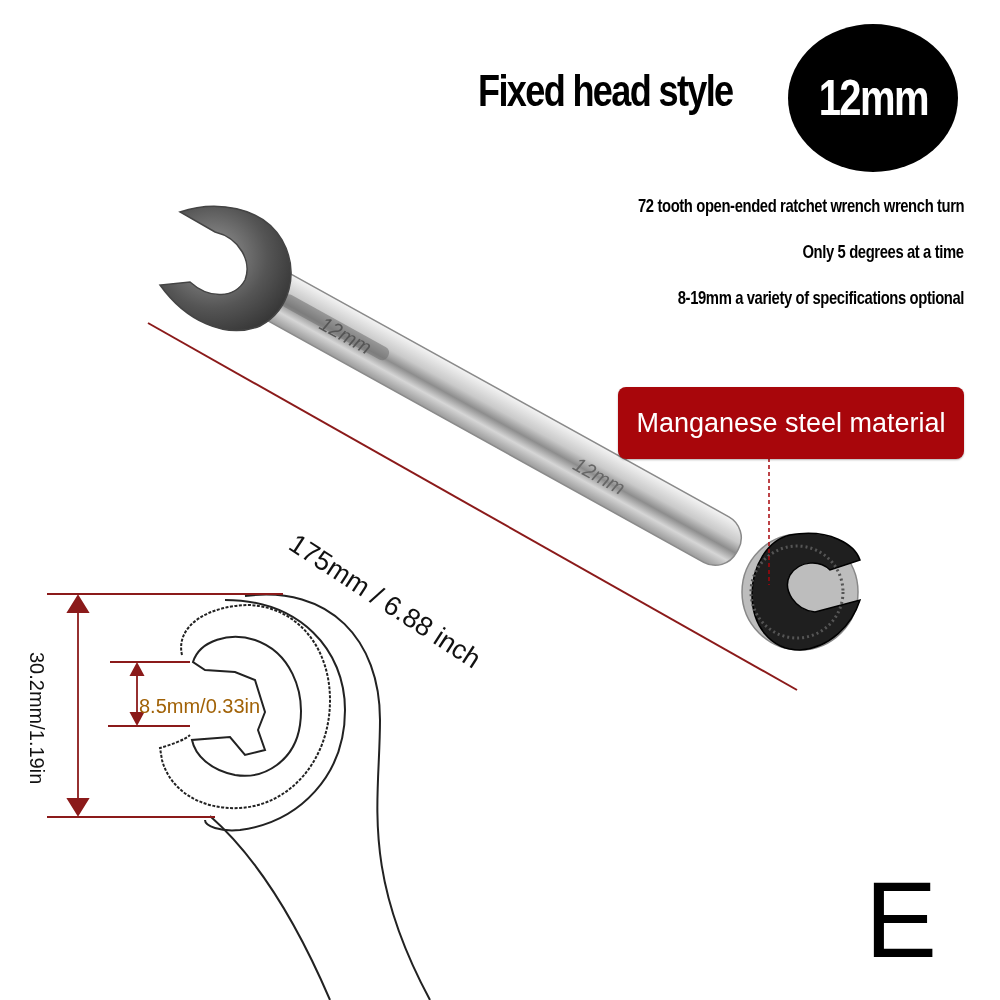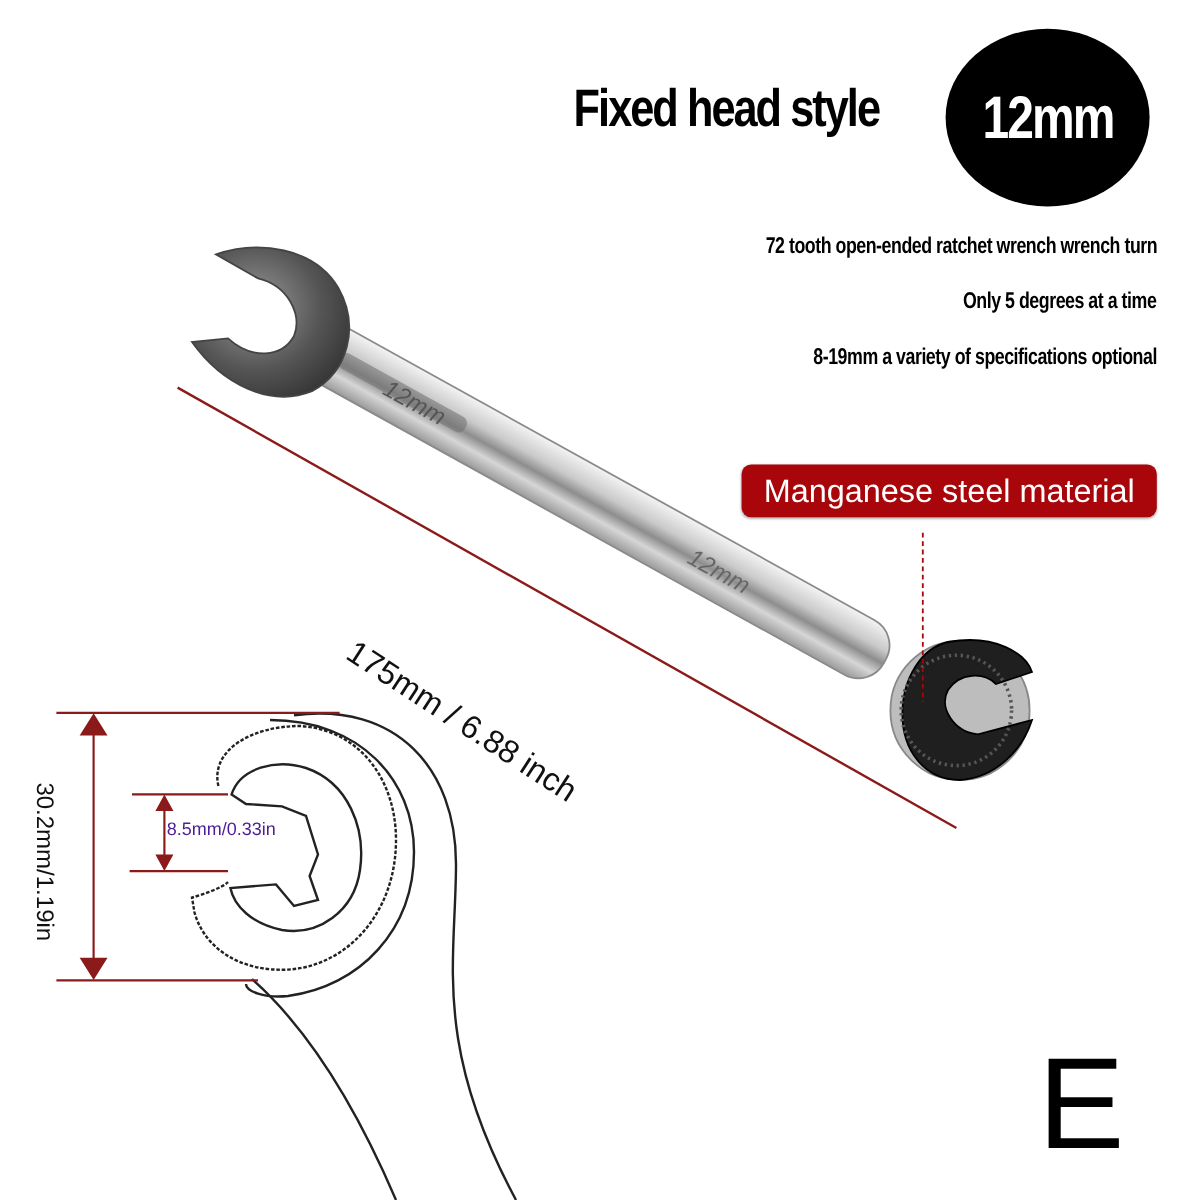--- a/index.html
+++ b/index.html
@@ -16,31 +16,31 @@
     }
     .badge span {
       color: #fff; font-weight: 700; font-size: 50px; letter-spacing: -2px;
       transform: scaleX(0.8); display: inline-block;
     }
     .feat {
       right: 36px; font-weight: 700; font-size: 19px; color: #000; white-space: nowrap;
       transform: scaleX(0.78); transform-origin: right center; letter-spacing: -0.5px;
     }
     .tag {
-      left: 618px; top: 387px; width: 346px; height: 44px; border-radius: 8px;
+      left: 618px; top: 387px; width: 346px; height: 72px; border-radius: 8px;
       background: #a8060b; display: flex; align-items: center; justify-content: center;
       box-shadow: 0 1px 2px rgba(0,0,0,0.3);
     }
     .tag span { color: #fff; font-size: 27px; }
     .length-label {
       left: 300px; top: 528px; font-size: 27px; color: #111; white-space: nowrap;
       transform: rotate(33deg); transform-origin: left top;
     }
     .dim-h {
-      font-size: 15px; color: #4c1d95; white-space: nowrap;
+      font-size: 20px; color: #a16207; white-space: nowrap; margin-top: 12px;
     }
     .dim-v {
       left: 48px; top: 652px; font-size: 20px; color: #111; white-space: nowrap;
       transform: rotate(90deg); transform-origin: left top;
     }
     .variant {
       left: 865px; top: 866px; font-size: 108px; color: #000; line-height: 1;
     }
     svg { position: absolute; left: 0; top: 0; }
   </style>

